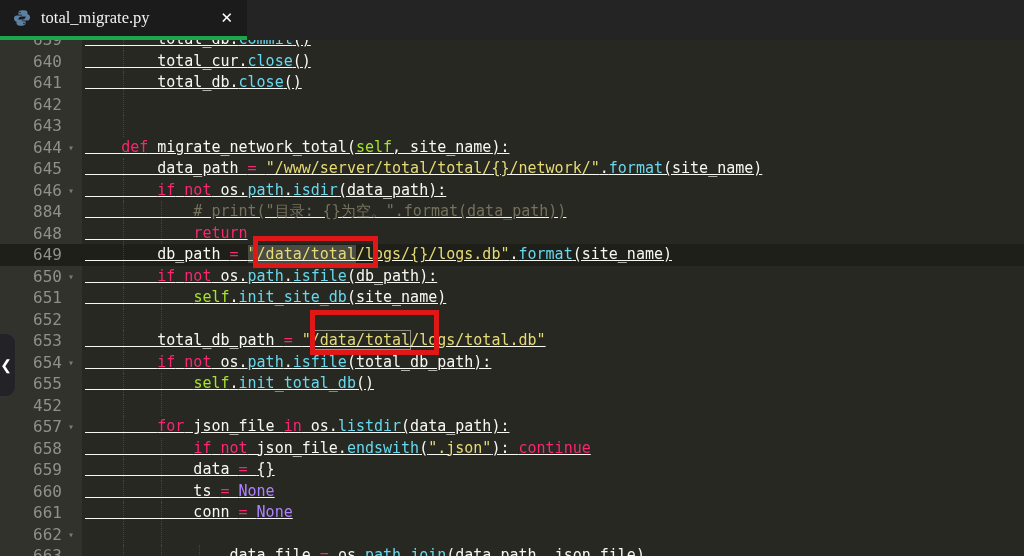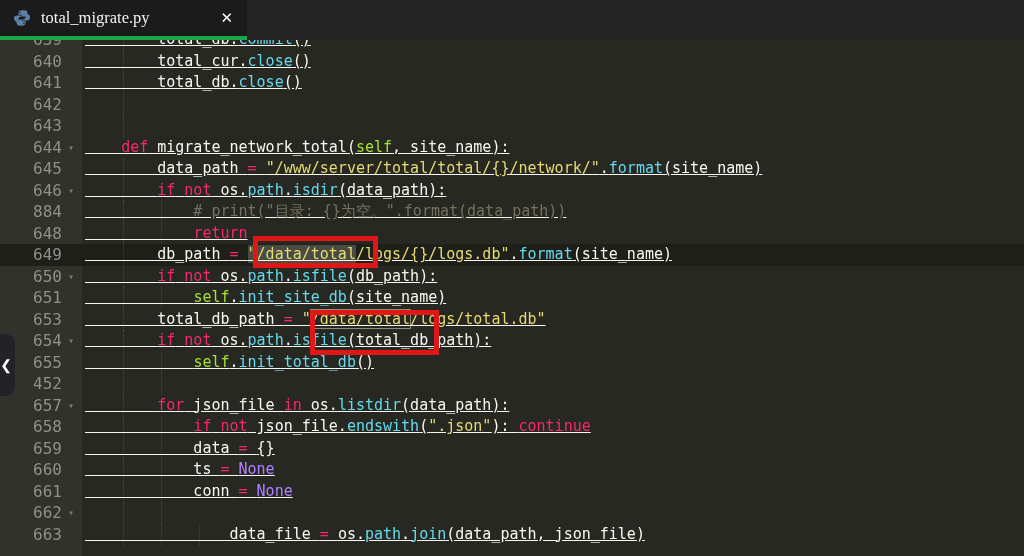--- a/index.html
+++ b/index.html
@@ -50,20 +50,21 @@
       <div class="row"><span class="guide" style="left: 123px;"></span><span class="gutter-cell"><span class="ln">642</span><span class="fold"></span></span><span class="code"></span></div>
       <div class="row"><span class="guide" style="left: 123px;"></span><span class="gutter-cell"><span class="ln">643</span><span class="fold"></span></span><span class="code"></span></div>
       <div class="row"><span class="gutter-cell"><span class="ln">644</span><span class="fold">▾</span></span><span class="code"><span class="sw">    </span><span class="sp">def</span><span class="sw"> migrate_network_total(</span><span class="sg">self</span><span class="sw">, site_name):</span></span></div>
       <div class="row"><span class="guide" style="left: 123px;"></span><span class="gutter-cell"><span class="ln">645</span><span class="fold"></span></span><span class="code"><span class="sw">        data_path </span><span class="sp">= </span><span class="sy">"/www/server/total/total/{}/network/"</span><span class="sw">.</span><span class="sb">format</span><span class="sw">(site_name)</span></span></div>
       <div class="row"><span class="guide" style="left: 123px;"></span><span class="gutter-cell"><span class="ln">646</span><span class="fold">▾</span></span><span class="code"><span class="sw">        </span><span class="sp">if</span><span class="sw"> </span><span class="sp">not</span><span class="sw"> os.</span><span class="sb">path</span><span class="sw">.</span><span class="sb">isdir</span><span class="sw">(data_path):</span></span></div>
       <div class="row"><span class="guide" style="left: 123px;"></span><span class="guide" style="left: 161px;"></span><span class="gutter-cell"><span class="ln">884</span><span class="fold"></span></span><span class="code"><span class="sc">            # print("目录: {}为空。".format(data_path))</span></span></div>
       <div class="row"><span class="guide" style="left: 123px;"></span><span class="guide" style="left: 161px;"></span><span class="gutter-cell"><span class="ln">648</span><span class="fold"></span></span><span class="code"><span class="sw">            </span><span class="sp">return</span></span></div>
       <div class="row cur"><span class="guide" style="left: 123px;"></span><span class="gutter-cell"><span class="ln">649</span><span class="fold"></span></span><span class="code"><span class="sw">        db_path </span><span class="sp">= </span><span class="sy hl-fill">"/data/total</span><span class="sy">/logs/{}/logs.db"</span><span class="sw">.</span><span class="sb">format</span><span class="sw">(site_name)</span></span></div>
       <div class="row"><span class="guide" style="left: 123px;"></span><span class="gutter-cell"><span class="ln">650</span><span class="fold">▾</span></span><span class="code"><span class="sw">        </span><span class="sp">if</span><span class="sw"> </span><span class="sp">not</span><span class="sw"> os.</span><span class="sb">path</span><span class="sw">.</span><span class="sb">isfile</span><span class="sw">(db_path):</span></span></div>
       <div class="row"><span class="guide" style="left: 123px;"></span><span class="guide" style="left: 161px;"></span><span class="gutter-cell"><span class="ln">651</span><span class="fold"></span></span><span class="code"><span class="sw">            </span><span class="sg">self</span><span class="sw">.</span><span class="sb">init_site_db</span><span class="sw">(site_name)</span></span></div>
+      <div class="row"><span class="guide" style="left: 123px;"></span><span class="guide" style="left: 161px;"></span><span class="gutter-cell"><span class="ln">652</span><span class="fold"></span></span><span class="code"></span></div>
       <div class="row"><span class="guide" style="left: 123px;"></span><span class="gutter-cell"><span class="ln">653</span><span class="fold"></span></span><span class="code"><span class="sw">        total_db_path </span><span class="sp">= </span><span class="sy">"</span><span class="sy hl-outline">/data/total</span><span class="sy">/logs/total.db"</span></span></div>
       <div class="row"><span class="guide" style="left: 123px;"></span><span class="gutter-cell"><span class="ln">654</span><span class="fold">▾</span></span><span class="code"><span class="sw">        </span><span class="sp">if</span><span class="sw"> </span><span class="sp">not</span><span class="sw"> os.</span><span class="sb">path</span><span class="sw">.</span><span class="sb">isfile</span><span class="sw">(total_db_path):</span></span></div>
       <div class="row"><span class="guide" style="left: 123px;"></span><span class="guide" style="left: 161px;"></span><span class="gutter-cell"><span class="ln">655</span><span class="fold"></span></span><span class="code"><span class="sw">            </span><span class="sg">self</span><span class="sw">.</span><span class="sb">init_total_db</span><span class="sw">()</span></span></div>
       <div class="row"><span class="guide" style="left: 123px;"></span><span class="guide" style="left: 161px;"></span><span class="gutter-cell"><span class="ln">452</span><span class="fold"></span></span><span class="code"></span></div>
       <div class="row"><span class="guide" style="left: 123px;"></span><span class="gutter-cell"><span class="ln">657</span><span class="fold">▾</span></span><span class="code"><span class="sw">        </span><span class="sp">for</span><span class="sw"> json_file </span><span class="sp">in</span><span class="sw"> os.</span><span class="sb">listdir</span><span class="sw">(data_path):</span></span></div>
       <div class="row"><span class="guide" style="left: 123px;"></span><span class="guide" style="left: 161px;"></span><span class="gutter-cell"><span class="ln">658</span><span class="fold"></span></span><span class="code"><span class="sw">            </span><span class="sp">if</span><span class="sw"> </span><span class="sp">not</span><span class="sw"> json_file.</span><span class="sb">endswith</span><span class="sw">(</span><span class="sy">".json"</span><span class="sw">): </span><span class="sp">continue</span></span></div>
       <div class="row"><span class="guide" style="left: 123px;"></span><span class="guide" style="left: 161px;"></span><span class="gutter-cell"><span class="ln">659</span><span class="fold"></span></span><span class="code"><span class="sw">            data </span><span class="sp">= </span><span class="sw">{}</span></span></div>
       <div class="row"><span class="guide" style="left: 123px;"></span><span class="guide" style="left: 161px;"></span><span class="gutter-cell"><span class="ln">660</span><span class="fold"></span></span><span class="code"><span class="sw">            ts </span><span class="sp">= </span><span class="sv">None</span></span></div>
       <div class="row"><span class="guide" style="left: 123px;"></span><span class="guide" style="left: 161px;"></span><span class="gutter-cell"><span class="ln">661</span><span class="fold"></span></span><span class="code"><span class="sw">            conn </span><span class="sp">= </span><span class="sv">None</span></span></div>
       <div class="row"><span class="guide" style="left: 123px;"></span><span class="guide" style="left: 161px;"></span><span class="gutter-cell"><span class="ln">662</span><span class="fold">▾</span></span></div>

